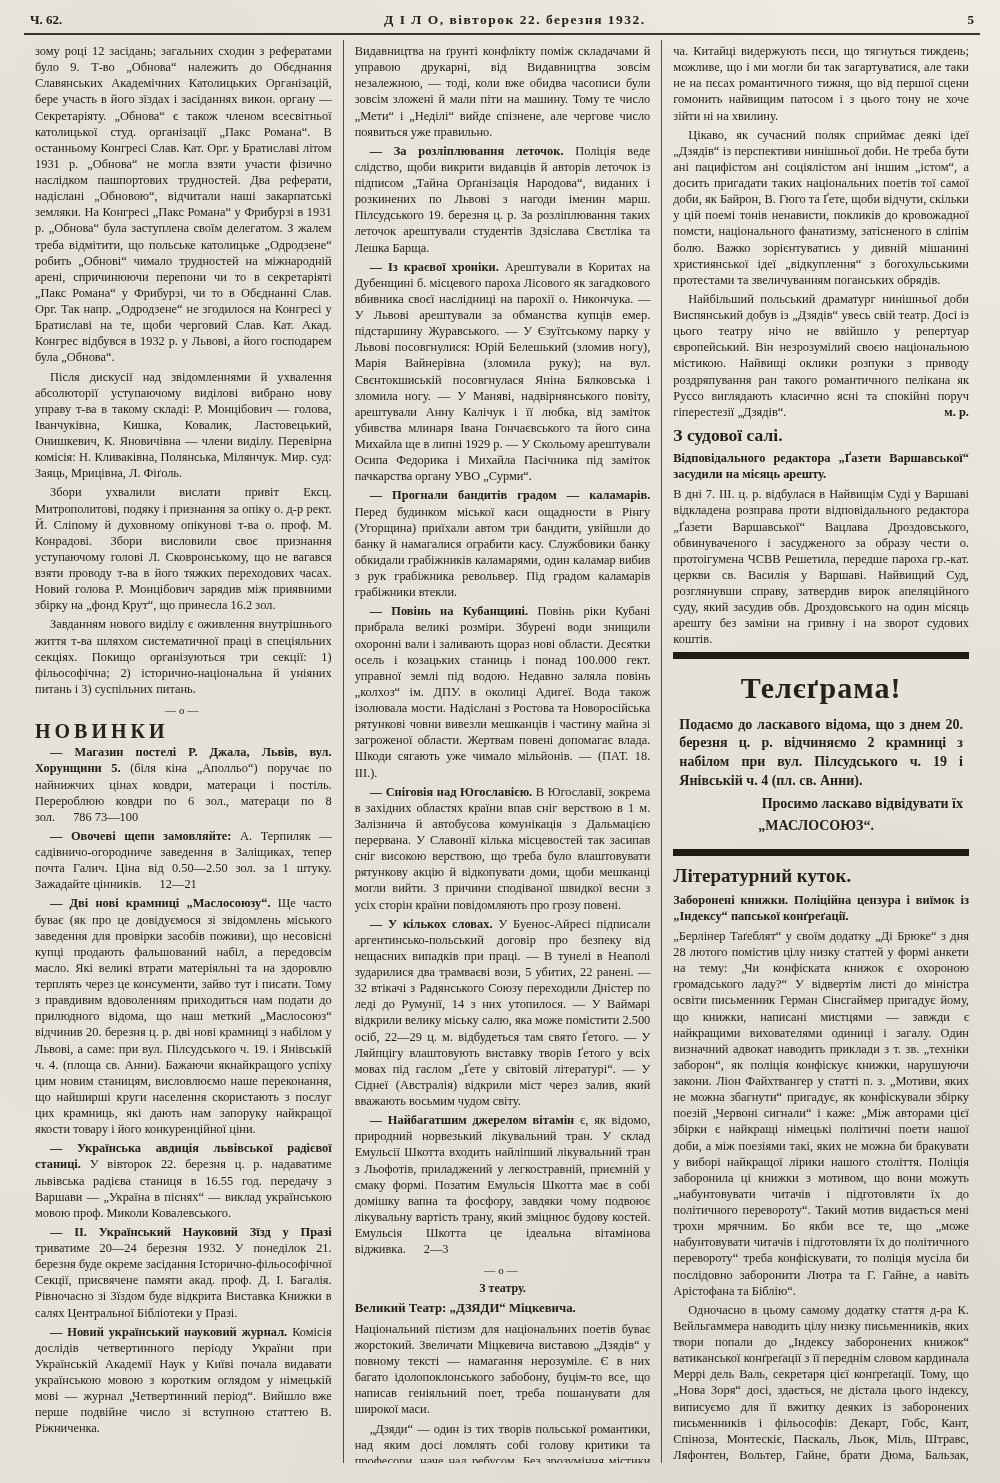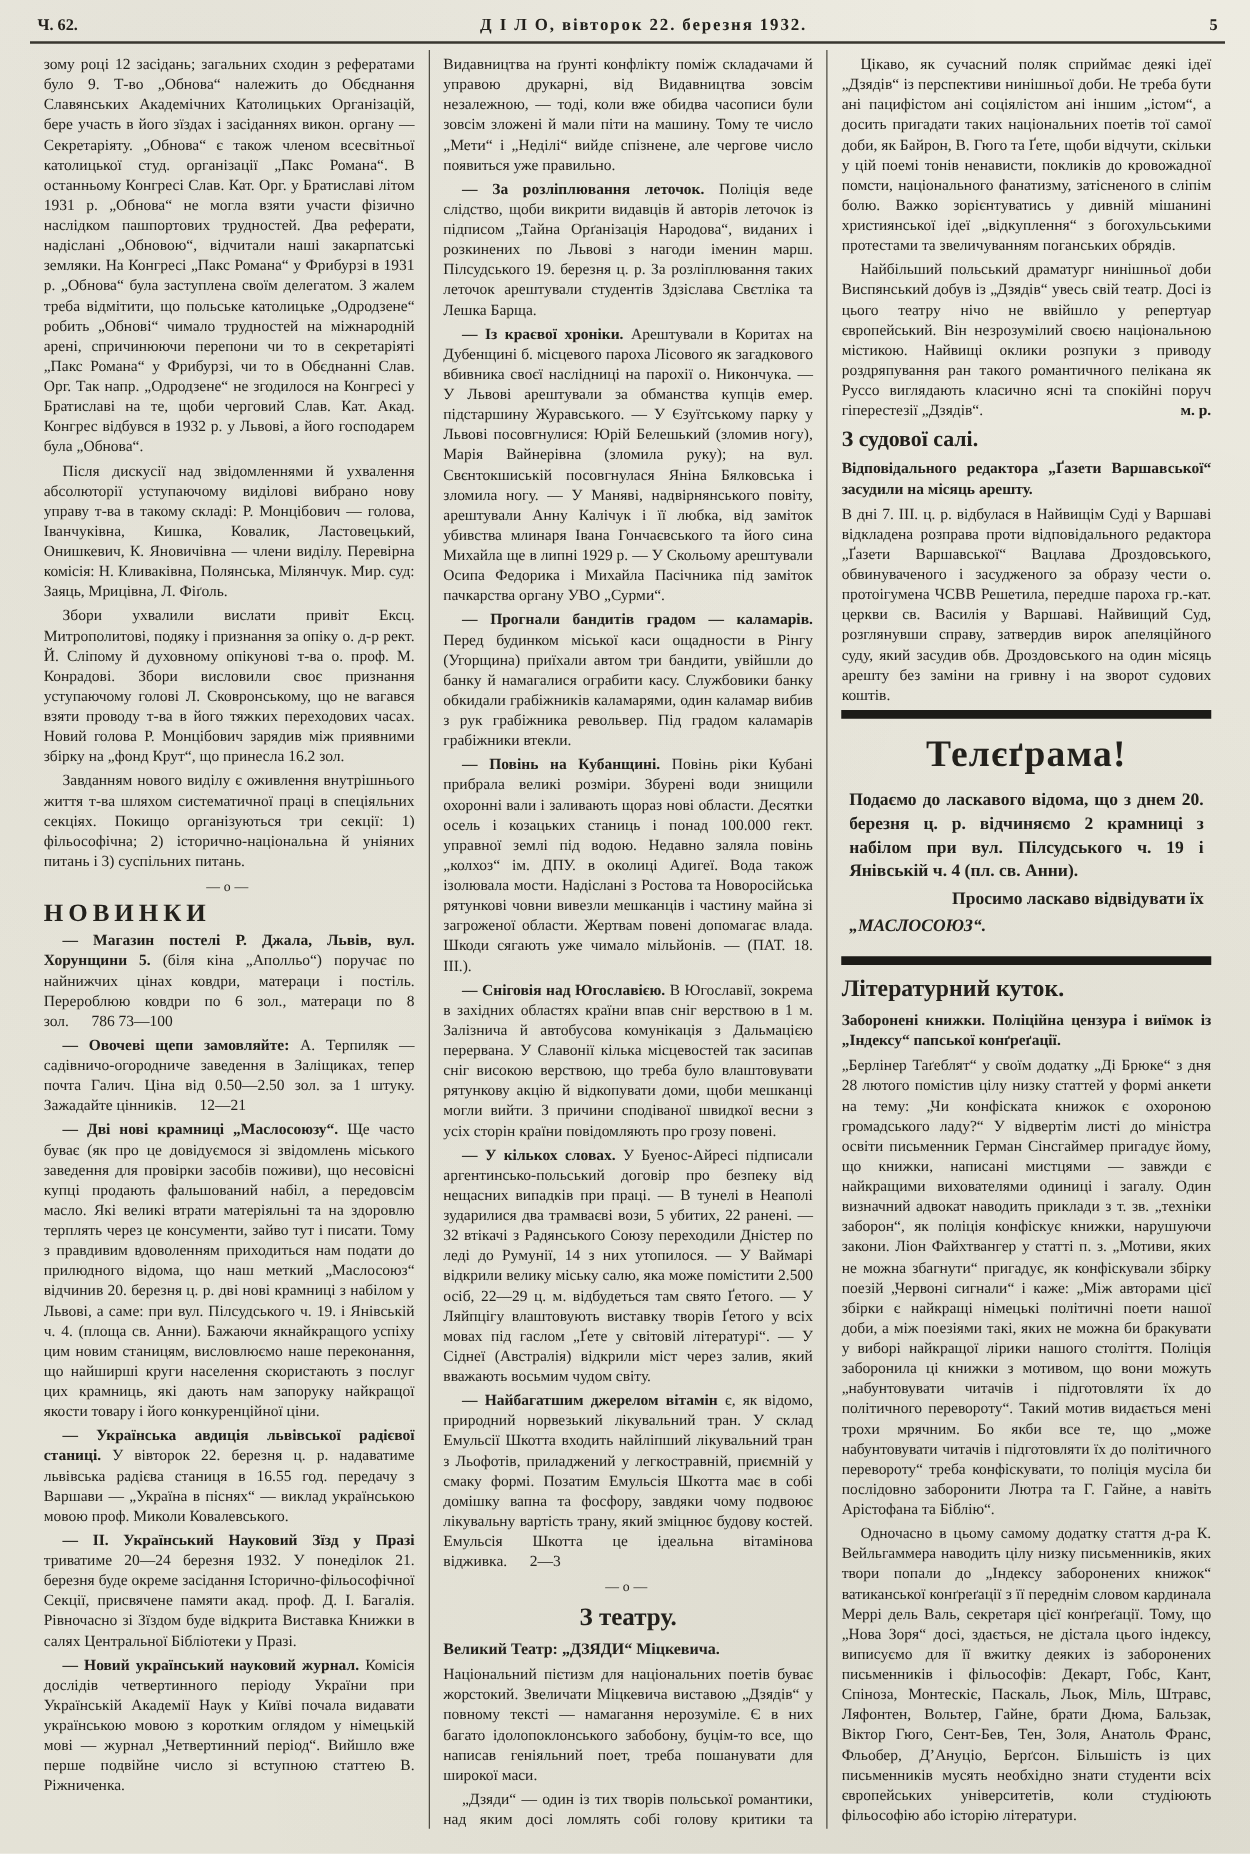--- a/index.html
+++ b/index.html
@@ -40,37 +40,37 @@
 
   .lead { font-weight: bold; }
   .lead::after { content: " "; }
   .ref { padding-left: 18px; white-space: nowrap; }
 
   .divider { text-align: center; text-indent: 0; letter-spacing: 3px; margin: 6px 0 3px; font-size: 11px; }
 
   .h-big  { clear: both; font-weight: bold; font-size: 20px; letter-spacing: 4px; margin: 2px 0 1px; text-indent: 0; line-height: 1.15; text-align: left; }
   .h-mid  { clear: both; font-weight: bold; font-size: 17.5px; margin: 5px 0 5px; text-indent: 0; line-height: 1.15; text-align: left; }
   .h-lit  { clear: both; font-weight: bold; font-size: 19px; margin: 6px 0 5px; text-indent: 0; line-height: 1.15; text-align: left; }
-  .h-center { clear: both; text-align: center; font-weight: bold; font-size: 20px; margin: 2px 0 4px; text-indent: 0; }
+  .h-center { clear: both; text-align: center; font-weight: bold; font-size: 12px; margin: 2px 0 4px; text-indent: 0; }
 
   .subhead { font-weight: bold; text-indent: 0; margin: 0 0 4px; }
   .subhead.center { font-size: 12.8px; }
 
   .sig { float: right; font-weight: bold; padding-left: 12px; }
 
   .telegram {
     border-top: 7px solid #1c1b17;
     border-bottom: 7px solid #1c1b17;
     margin: 4px 0 9px;
     padding: 9px 6px 10px;
   }
   .telegram-title { text-align: center; font-weight: bold; font-size: 30px; margin-bottom: 9px; letter-spacing: 1px; }
   .telegram p { font-weight: bold; font-size: 14px; line-height: 1.35; }
   .telegram p.center { text-align: right; text-indent: 0; margin-top: 4px; }
-  .telegram-sig { text-align: left; font-weight: bold; font-size: 13.5px; padding-right: 10px; margin-top: 3px; text-indent: 0; font-style: italic; }
+  .telegram-sig { text-align: center; font-weight: bold; font-size: 13.5px; padding-right: 10px; margin-top: 3px; text-indent: 0; }
 </style>
 </head>
 <body>
 
 <div class="sheet">
 
   <header class="masthead">
     <span class="mh-issue">Ч. 62.</span>
     <span class="mh-title">Д І Л О, вівторок 22. березня 1932.</span>
     <span class="mh-page">5</span>
@@ -108,20 +108,21 @@
       <p><b class="lead">— Найбагатшим джерелом вітамін</b><span>є, як відомо, природний норвезький лікувальний тран. У склад Емульсії Шкотта входить найліпший лікувальний тран з Льофотів, приладжений у легкостравній, приємній у смаку формі. Позатим Емульсія Шкотта має в собі домішку вапна та фосфору, завдяки чому подвоює лікувальну вартість трану, який зміцнює будову костей. Емульсія Шкотта це ідеальна вітамінова відживка.</span><span class="ref">2—3</span></p>
 
       <div class="divider">—о—</div>
       <h2 class="h-center">З театру.</h2>
       <p class="subhead center">Великий Театр: „ДЗЯДИ“ Міцкевича.</p>
       <p class="cont">Національний пієтизм для національних поетів буває жорстокий. Звеличати Міцкевича виставою „Дзядів“ у повному тексті — намагання нерозуміле. Є в них багато ідолопоклонського забобону, буцім-то все, що написав геніяльний поет, треба пошанувати для широкої маси.</p>
       <p>„Дзяди“ — один із тих творів польської романтики, над яким досі ломлять собі голову критики та професори, наче над ребусом. Без зрозуміння містики товіянізму він попросту недоступний. Коли його кажуть читати в школі, то гідно не те, щоби молодь знала завчасу, що поезія має свої мрякошини, супроти яких навіть сам професор, ані їх не може знати, стає безрадний. В усякому разі „Дзяди“ не пєса. Коли великий режисер уміє поему перекласти на картини та дії, то це ще не доказ, що ми всі стежимо за нею з цікавістю театрального гляда-</p>
     </section>
 
     <section class="col">
+      <p class="cont">ча. Китайці видержують пєси, що тягнуться тиждень; можливе, що і ми могли би так загартуватися, але таки не на пєсах романтичного тижня, що від першої сцени гомонить найвищим патосом і з цього тону не хоче зійти ні на хвилину.</p>
       <p>Цікаво, як сучасний поляк сприймає деякі ідеї „Дзядів“ із перспективи нинішньої доби. Не треба бути ані пацифістом ані соціялістом ані іншим „істом“, а досить пригадати таких національних поетів тої самої доби, як Байрон, В. Гюго та Ґете, щоби відчути, скільки у цій поемі тонів ненависти, покликів до кровожадної помсти, національного фанатизму, затісненого в сліпім болю. Важко зорієнтуватись у дивній мішанині християнської ідеї „відкуплення“ з богохульськими протестами та звеличуванням поганських обрядів.</p>
       <p><span>Найбільший польський драматург нинішньої доби Виспянський добув із „Дзядів“ увесь свій театр. Досі із цього театру нічо не ввійшло у репертуар європейський. Він незрозумілий своєю національною містикою. Найвищі оклики розпуки з приводу роздряпування ран такого романтичного пелікана як Руссо виглядають класично ясні та спокійні поруч гіперестезії „Дзядів“.</span><span class="sig">м. р.</span></p>
 
       <h2 class="h-mid">З судової салі.</h2>
       <p class="subhead">Відповідального редактора „Ґазети Варшавської“ засудили на місяць арешту.</p>
       <p class="cont">В дні 7. ІІІ. ц. р. відбулася в Найвищім Суді у Варшаві відкладена розправа проти відповідального редактора „Ґазети Варшавської“ Вацлава Дроздовського, обвинуваченого і засудженого за образу чести о. протоігумена ЧСВВ Решетила, передше пароха гр.-кат. церкви св. Василія у Варшаві. Найвищий Суд, розглянувши справу, затвердив вирок апеляційного суду, який засудив обв. Дроздовського на один місяць арешту без заміни на гривну і на зворот судових коштів.</p>
 
       <div class="telegram">
         <div class="telegram-title">Телєґрама!</div>
         <p class="cont">Подаємо до ласкавого відома, що з днем 20. березня ц. р. відчиняємо 2 крамниці з набілом при вул. Пілсудського ч. 19 і Янівській ч. 4 (пл. св. Анни).</p>

